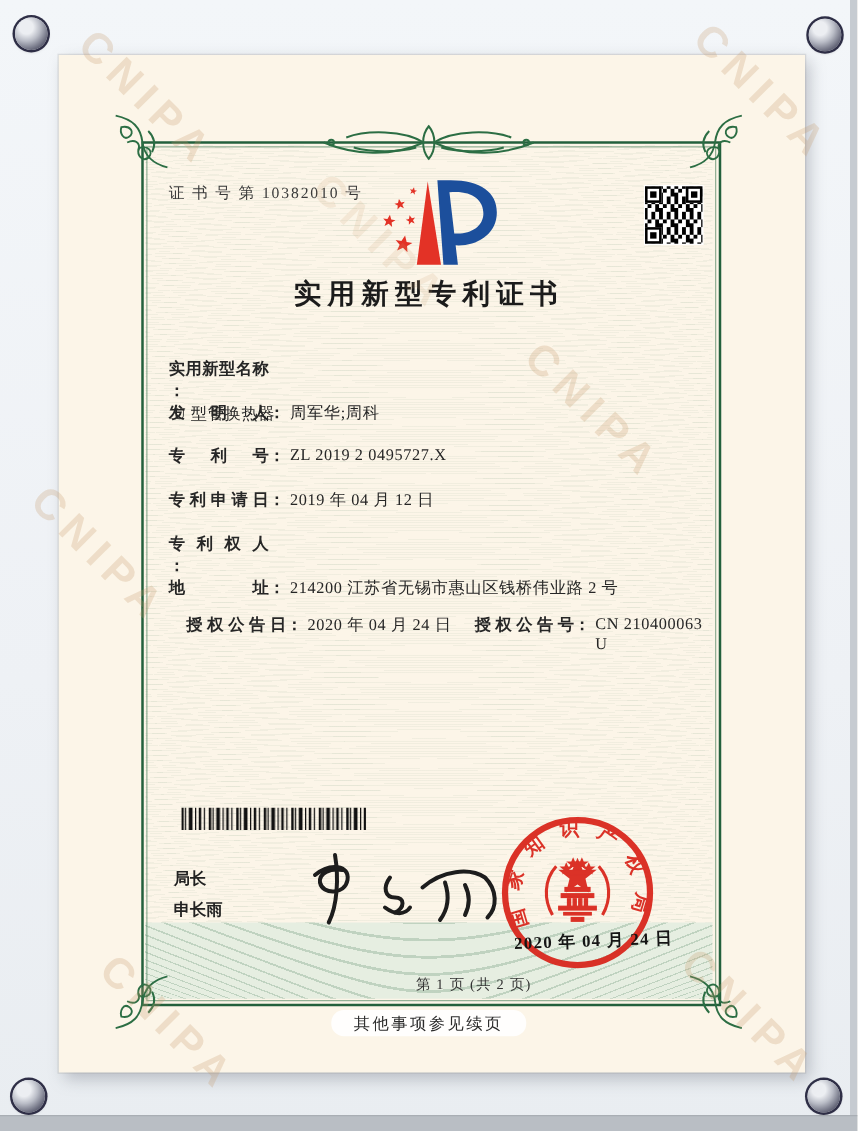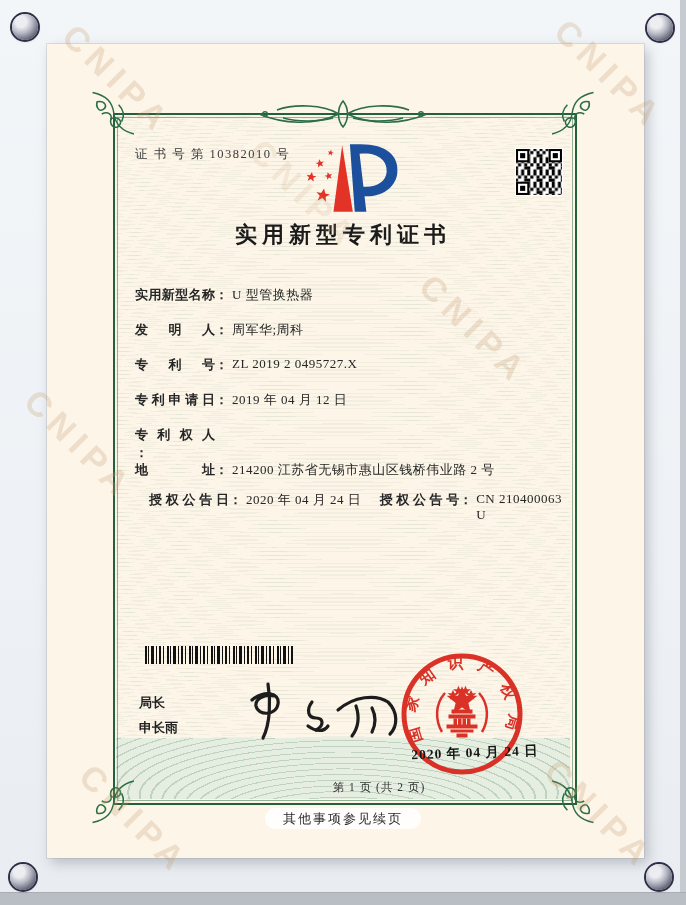--- a/index.html
+++ b/index.html
@@ -147,21 +147,21 @@
           <rect x="34" y="2" width="11" height="11" fill="none" stroke="#000" stroke-width="2"></rect>
           <rect x="37" y="5" width="5" height="5" fill="#000"></rect>
         <rect x="1" y="33" width="13" height="13" fill="#fff"></rect>
           <rect x="2" y="34" width="11" height="11" fill="none" stroke="#000" stroke-width="2"></rect>
           <rect x="5" y="37" width="5" height="5" fill="#000"></rect>
       </g>
     </svg>
 
     <div class="title">实用新型专利证书</div>
 
-    <div class="field-row" style="top:242px;">
+    <div class="field-row" style="top:242px;flex-direction:column;">
       <span class="f-label">实用新型名称</span>
         <span class="f-colon">：</span>
         <span class="f-value">U 型管换热器</span>
     </div>
     <div class="field-row" style="top:277px;">
       <span class="f-label">发明人</span>
         <span class="f-colon">：</span>
         <span class="f-value">周军华;周科</span>
     </div>
     <div class="field-row" style="top:312px;">

